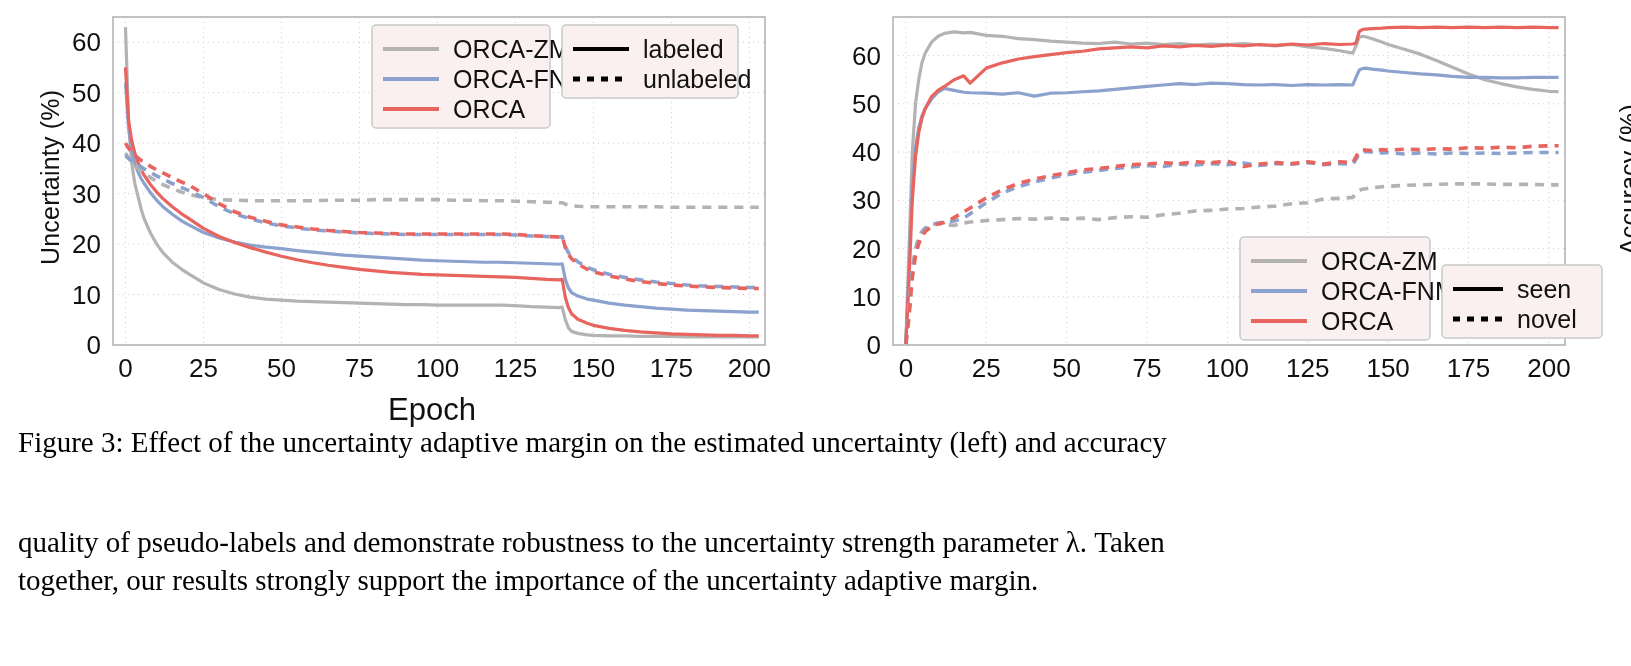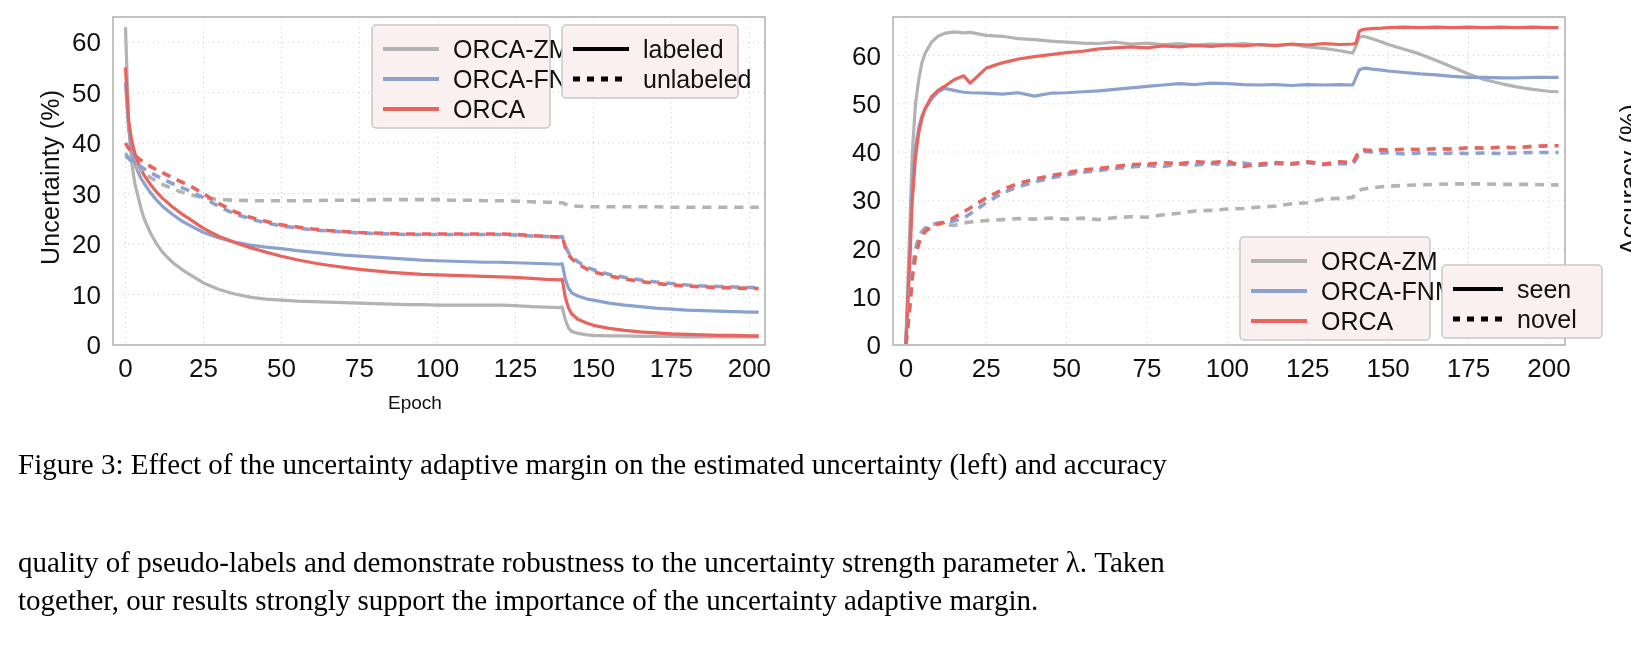--- a/index.html
+++ b/index.html
@@ -21,38 +21,37 @@
     transform-origin:left top;
     white-space:nowrap;
     letter-spacing:.2px;
   }
   #ylabel-left{left:36px;top:265px;}
   #ylabel-right{left:800px;top:255px;}
 
   .xlabel{
     position:absolute;
     font-family:"Liberation Sans",sans-serif;
-    font-size:19px;
+    font-size:31px;
     color:#111;
     white-space:nowrap;
   }
   #xlabel-left{left:388px;top:392px;}
 
   .plot-svg{position:absolute;left:0;top:0;}
 
   .caption-block{
     position:absolute;left:18px;top:424px;width:1600px;
     font-family:"Liberation Serif",serif;
     font-size:29px;
     line-height:1.30;
     color:#000;
-    margin-top:22px;
   }
   .body-block{
-    position:absolute;left:18px;top:544px;width:1600px;
+    position:absolute;left:18px;top:524px;width:1600px;
     font-family:"Liberation Serif",serif;
     font-size:29px;
     line-height:1.30;
     color:#000;
   }
   .nowrapline{white-space:nowrap;}
 </style>
 </head>
 <body>
 

